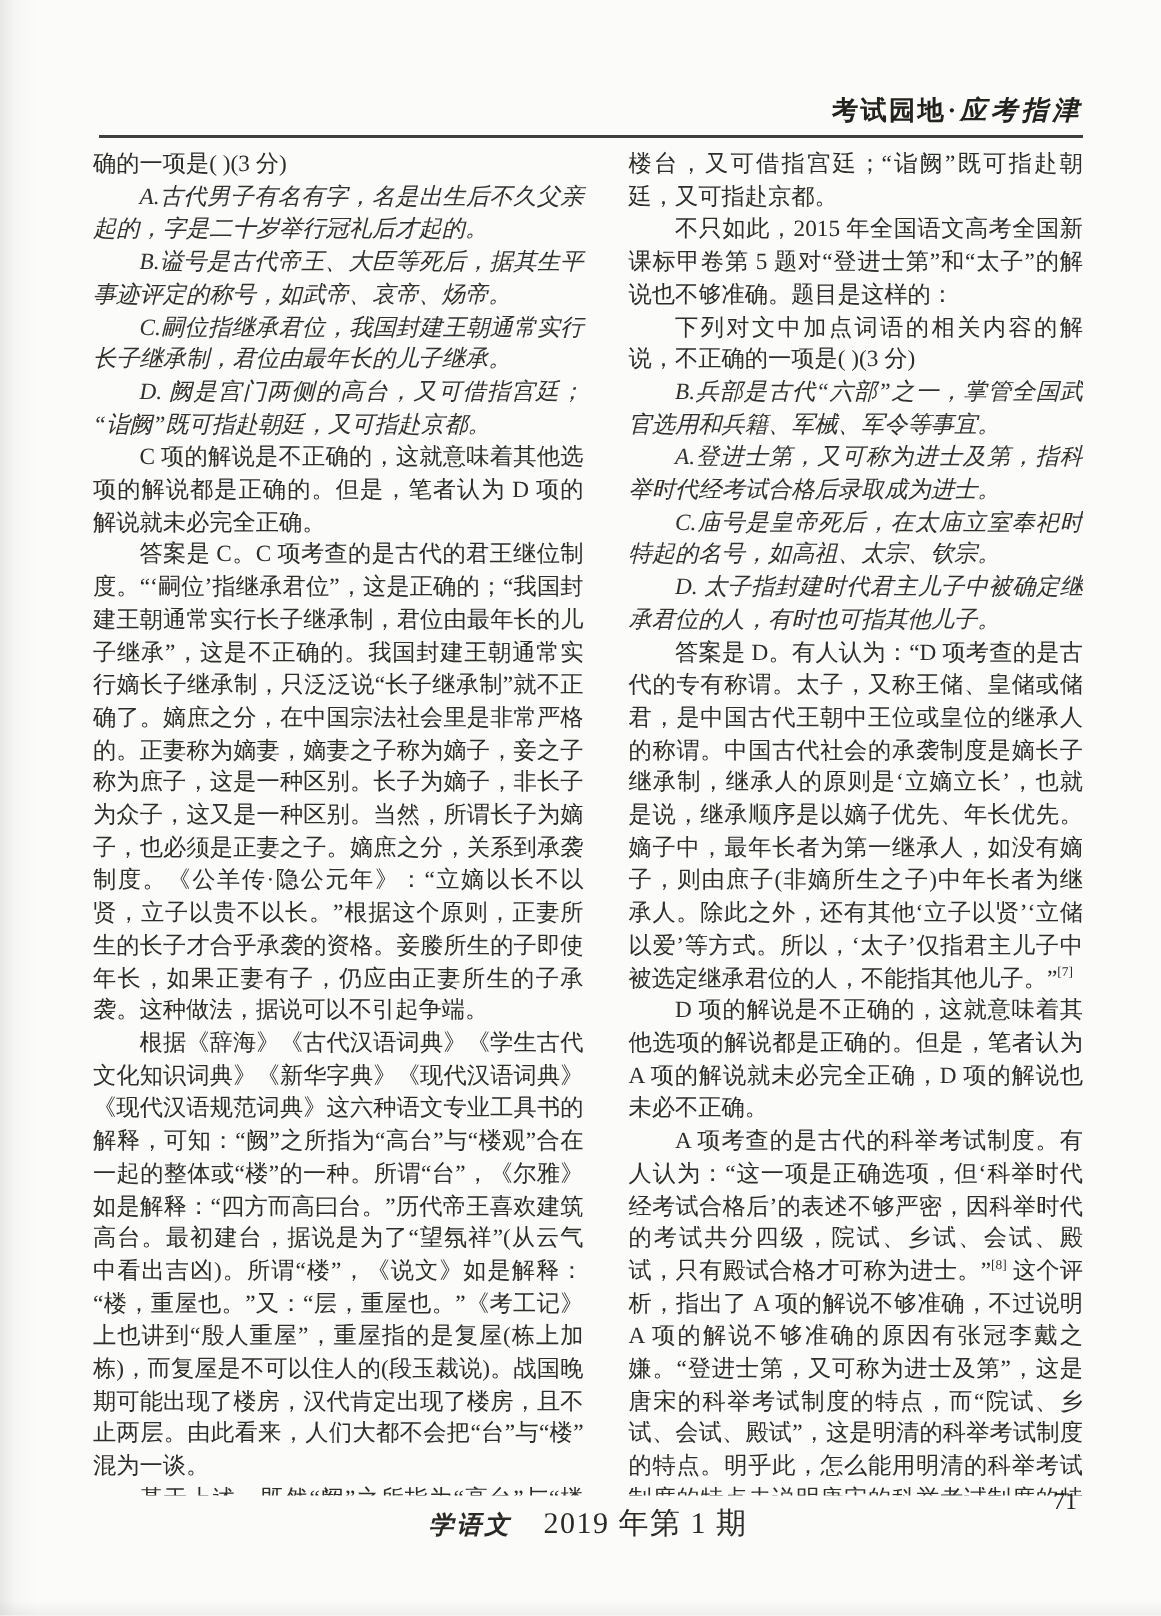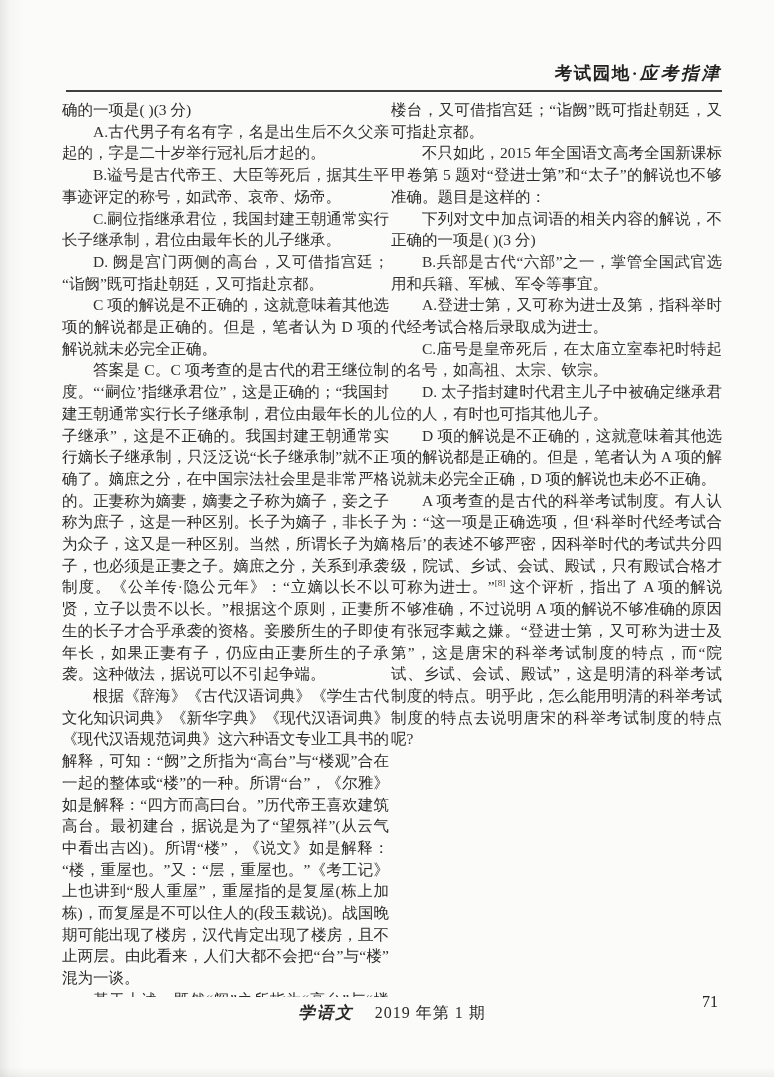--- a/index.html
+++ b/index.html
@@ -34,50 +34,51 @@
     font-style: italic; font-weight: 700;
     letter-spacing: 3px;
   }
   .header-rule {
     position: absolute; top: 90px; left: 66px; right: 52px;
     height: 2px; background: #413f3c;
   }
   
   .columns {
     position: absolute; top: 99px; left: 62px; right: 52px; bottom: 80px;
-    display: flex; gap: 2px;
+    display: flex; gap: 30px;
     overflow: hidden;
   }
   .col { font-size: 15.5px; line-height: 21.7px; }
   .col-left  { width: 327px; }
   .col-right { flex: 1; }
   .para { margin: 0; text-align: justify; text-justify: inter-character; }
   .para.indent { text-indent: 2em; }
   .para.cont   { text-indent: 0; }
   .para.option {
     text-indent: 2em;
+    font-style: italic;
     color: #33312e;
   }
   sup {
     font-size: 9px; line-height: 0; vertical-align: super;
     letter-spacing: 0;
   }
   
   .footer {
     position: absolute; left: 62px; right: 52px; top: 999px; height: 30px;
   }
   .footer-center {
     position: absolute; left: 50%; transform: translateX(-50%);
     top: 3px; white-space: nowrap; color: #2a2926;
   }
   .journal-name {
     font-style: italic; font-weight: 700; font-size: 16.5px;
     letter-spacing: 2px; margin-right: 6px; margin-top: 29px;
   }
-  .issue-info { font-size: 16px; letter-spacing: 1px; margin-left: 15px; }
+  .issue-info { font-size: 20px; letter-spacing: 1px; margin-left: 15px; }
   .page-number {
     position: absolute; right: 4px; top: -6px;
     font-size: 16px; color: #23221f;
   }
 </style>
 </head>
 <body>
 
 <div class="page">
 
@@ -99,20 +100,21 @@
         <p class="para indent"><span>基于上述，既然“阙”之所指为“高台”与“楼观”合在一起的整体或“楼”的一种，那么 D 项的解说“阙是宫门两侧的高台”中的“高台”是不够准确的。笔者认为，可以如此解说：阙一般指皇宫前面两侧的</span></p>
       </div>
     <div class="col col-right">
         <p class="para cont"><span>楼台，又可借指宫廷；“诣阙”既可指赴朝廷，又可指赴京都。</span></p>
         <p class="para indent"><span>不只如此，2015 年全国语文高考全国新课标甲卷第 5 题对“登进士第”和“太子”的解说也不够准确。题目是这样的：</span></p>
         <p class="para indent"><span>下列对文中加点词语的相关内容的解说，不正确的一项是(  )(3 分)</span></p>
         <p class="para option"><span>B.兵部是古代“六部”之一，掌管全国武官选用和兵籍、军械、军令等事宜。</span></p>
         <p class="para option"><span>A.登进士第，又可称为进士及第，指科举时代经考试合格后录取成为进士。</span></p>
         <p class="para option"><span>C.庙号是皇帝死后，在太庙立室奉祀时特起的名号，如高祖、太宗、钦宗。</span></p>
         <p class="para option"><span>D. 太子指封建时代君主儿子中被确定继承君位的人，有时也可指其他儿子。</span></p>
+        <p class="para indent"><span>答案是 D。有人认为：“D 项考查的是古代的专有称谓。太子，又称王储、皇储或储君，是中国古代王朝中王位或皇位的继承人的称谓。中国古代社会的承袭制度是嫡长子继承制，继承人的原则是‘立嫡立长’，也就是说，继承顺序是以嫡子优先、年长优先。嫡子中，最年长者为第一继承人，如没有嫡子，则由庶子(非嫡所生之子)中年长者为继承人。除此之外，还有其他‘立子以贤’‘立储以爱’等方式。所以，‘太子’仅指君主儿子中被选定继承君位的人，不能指其他儿子。”</span><sup>[7]</sup></p>
         <p class="para indent"><span>D 项的解说是不正确的，这就意味着其他选项的解说都是正确的。但是，笔者认为 A 项的解说就未必完全正确，D 项的解说也未必不正确。</span></p>
         <p class="para indent"><span>A 项考查的是古代的科举考试制度。有人认为：“这一项是正确选项，但‘科举时代经考试合格后’的表述不够严密，因科举时代的考试共分四级，院试、乡试、会试、殿试，只有殿试合格才可称为进士。”</span><sup>[8]</sup><span> 这个评析，指出了 A 项的解说不够准确，不过说明 A 项的解说不够准确的原因有张冠李戴之嫌。“登进士第，又可称为进士及第”，这是唐宋的科举考试制度的特点，而“院试、乡试、会试、殿试”，这是明清的科举考试制度的特点。明乎此，怎么能用明清的科举考试制度的特点去说明唐宋的科举考试制度的特点呢?</span></p>
       </div>
   </div>
 
   <div class="footer">
     <div class="footer-center">
       <span class="journal-name">学语文</span><span class="issue-info">2019 年第 1 期</span>
     </div>
     <span class="page-number">71</span>

